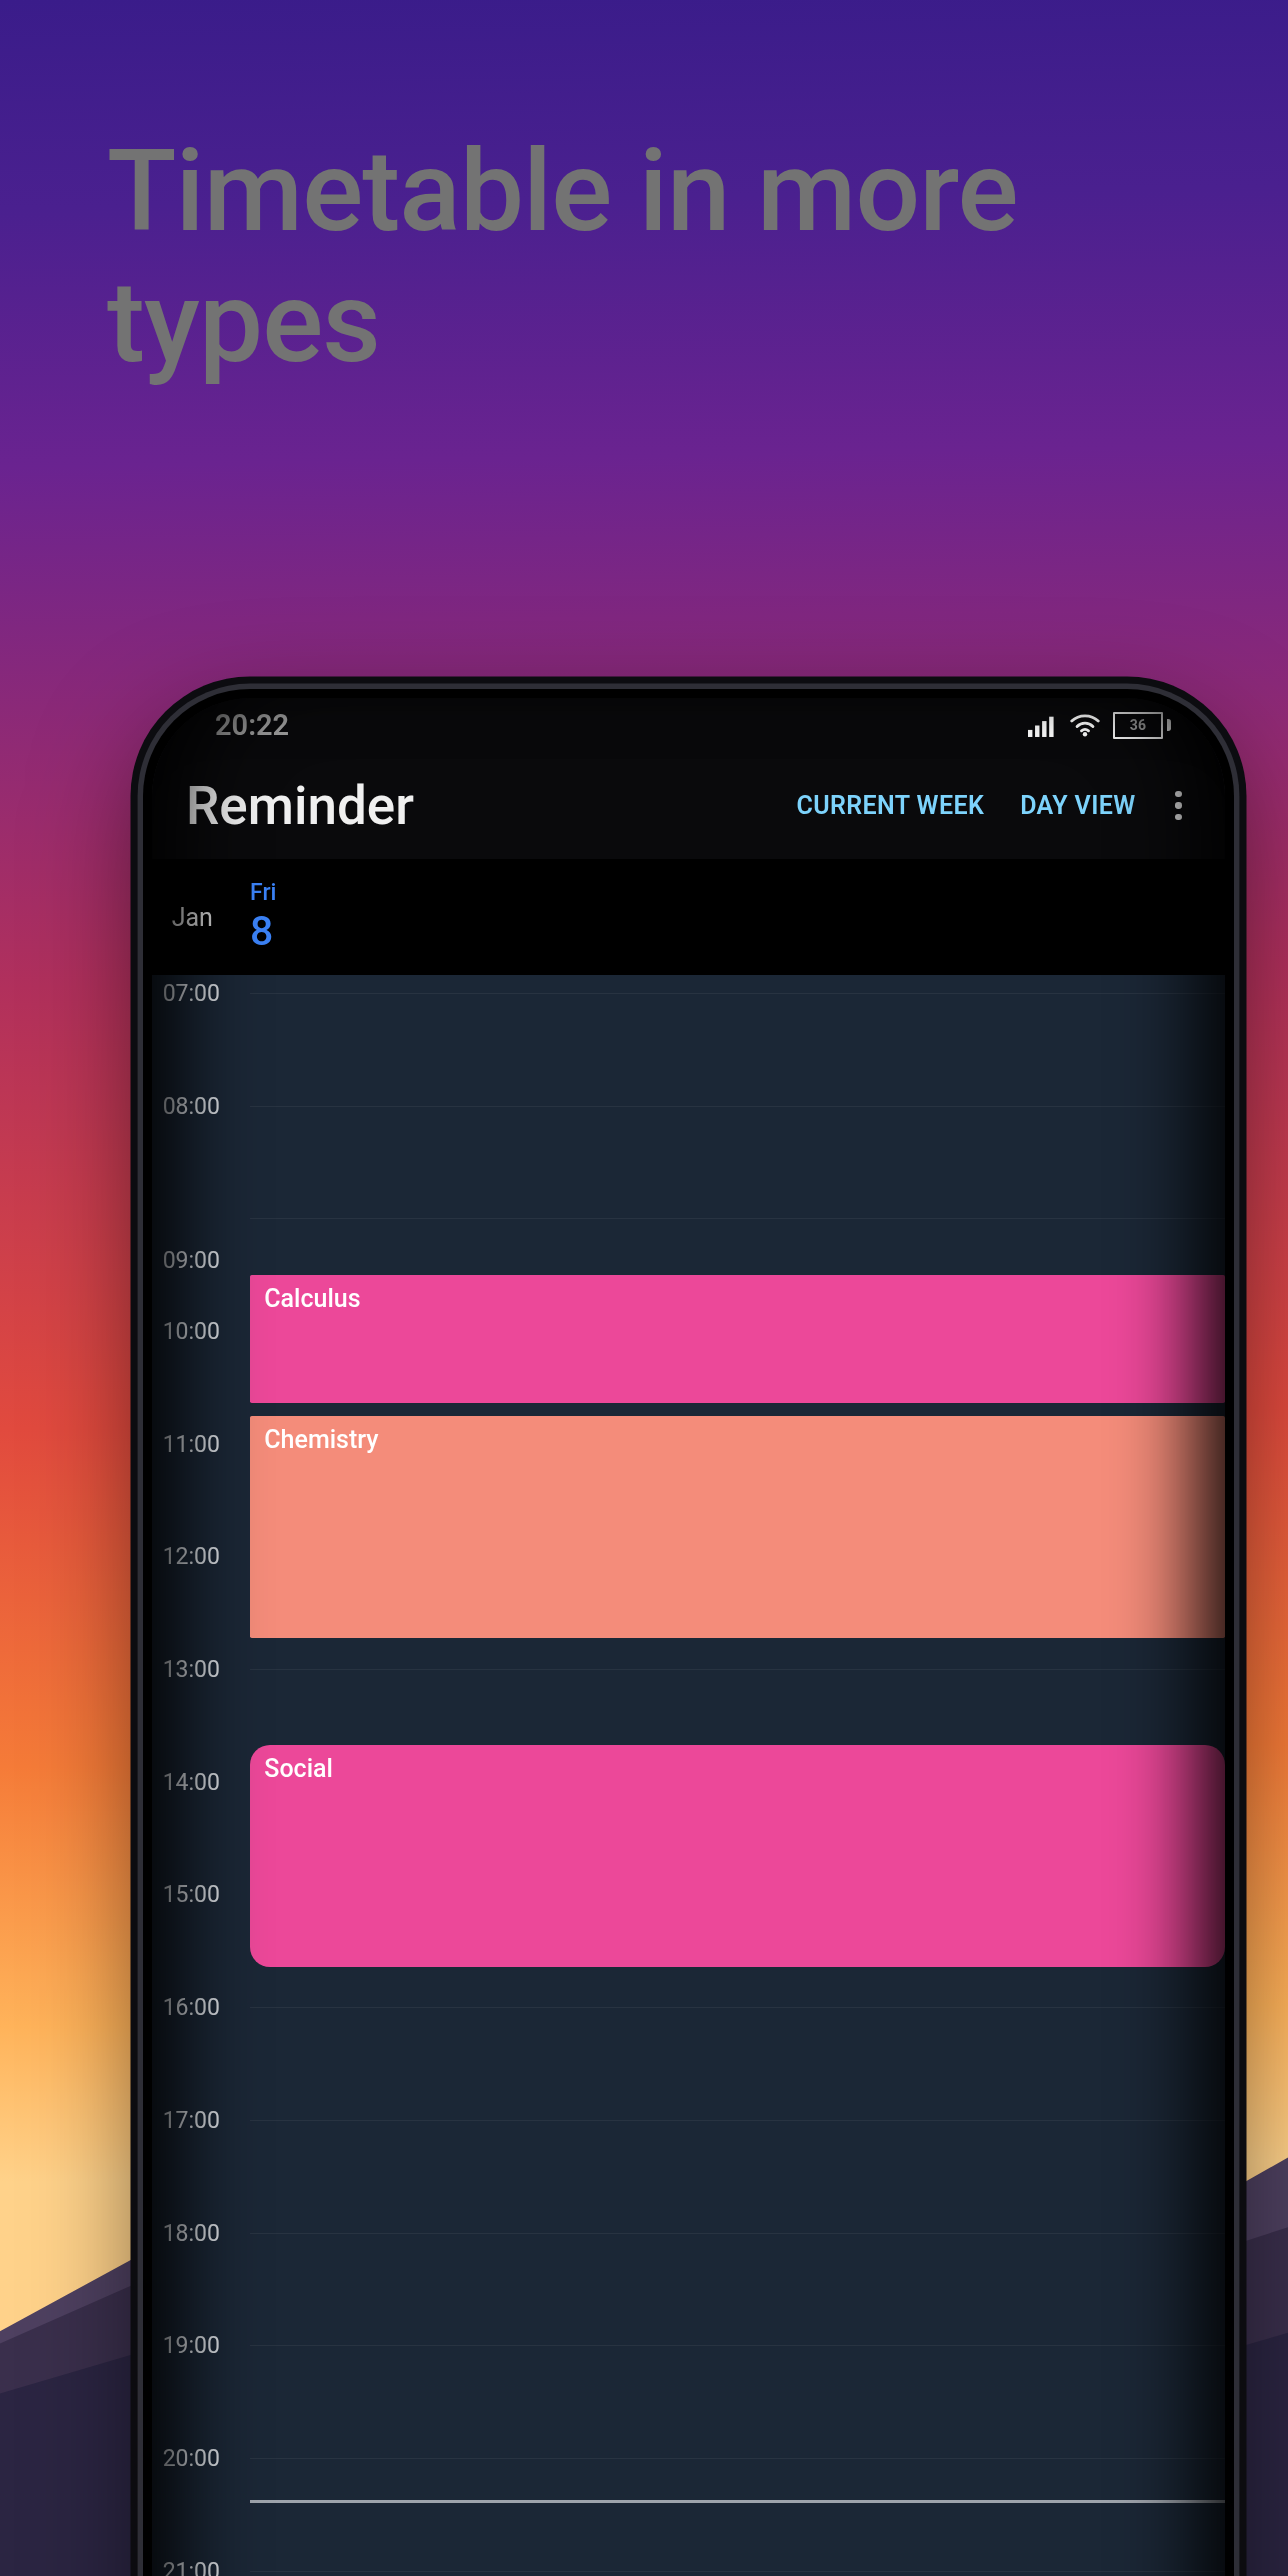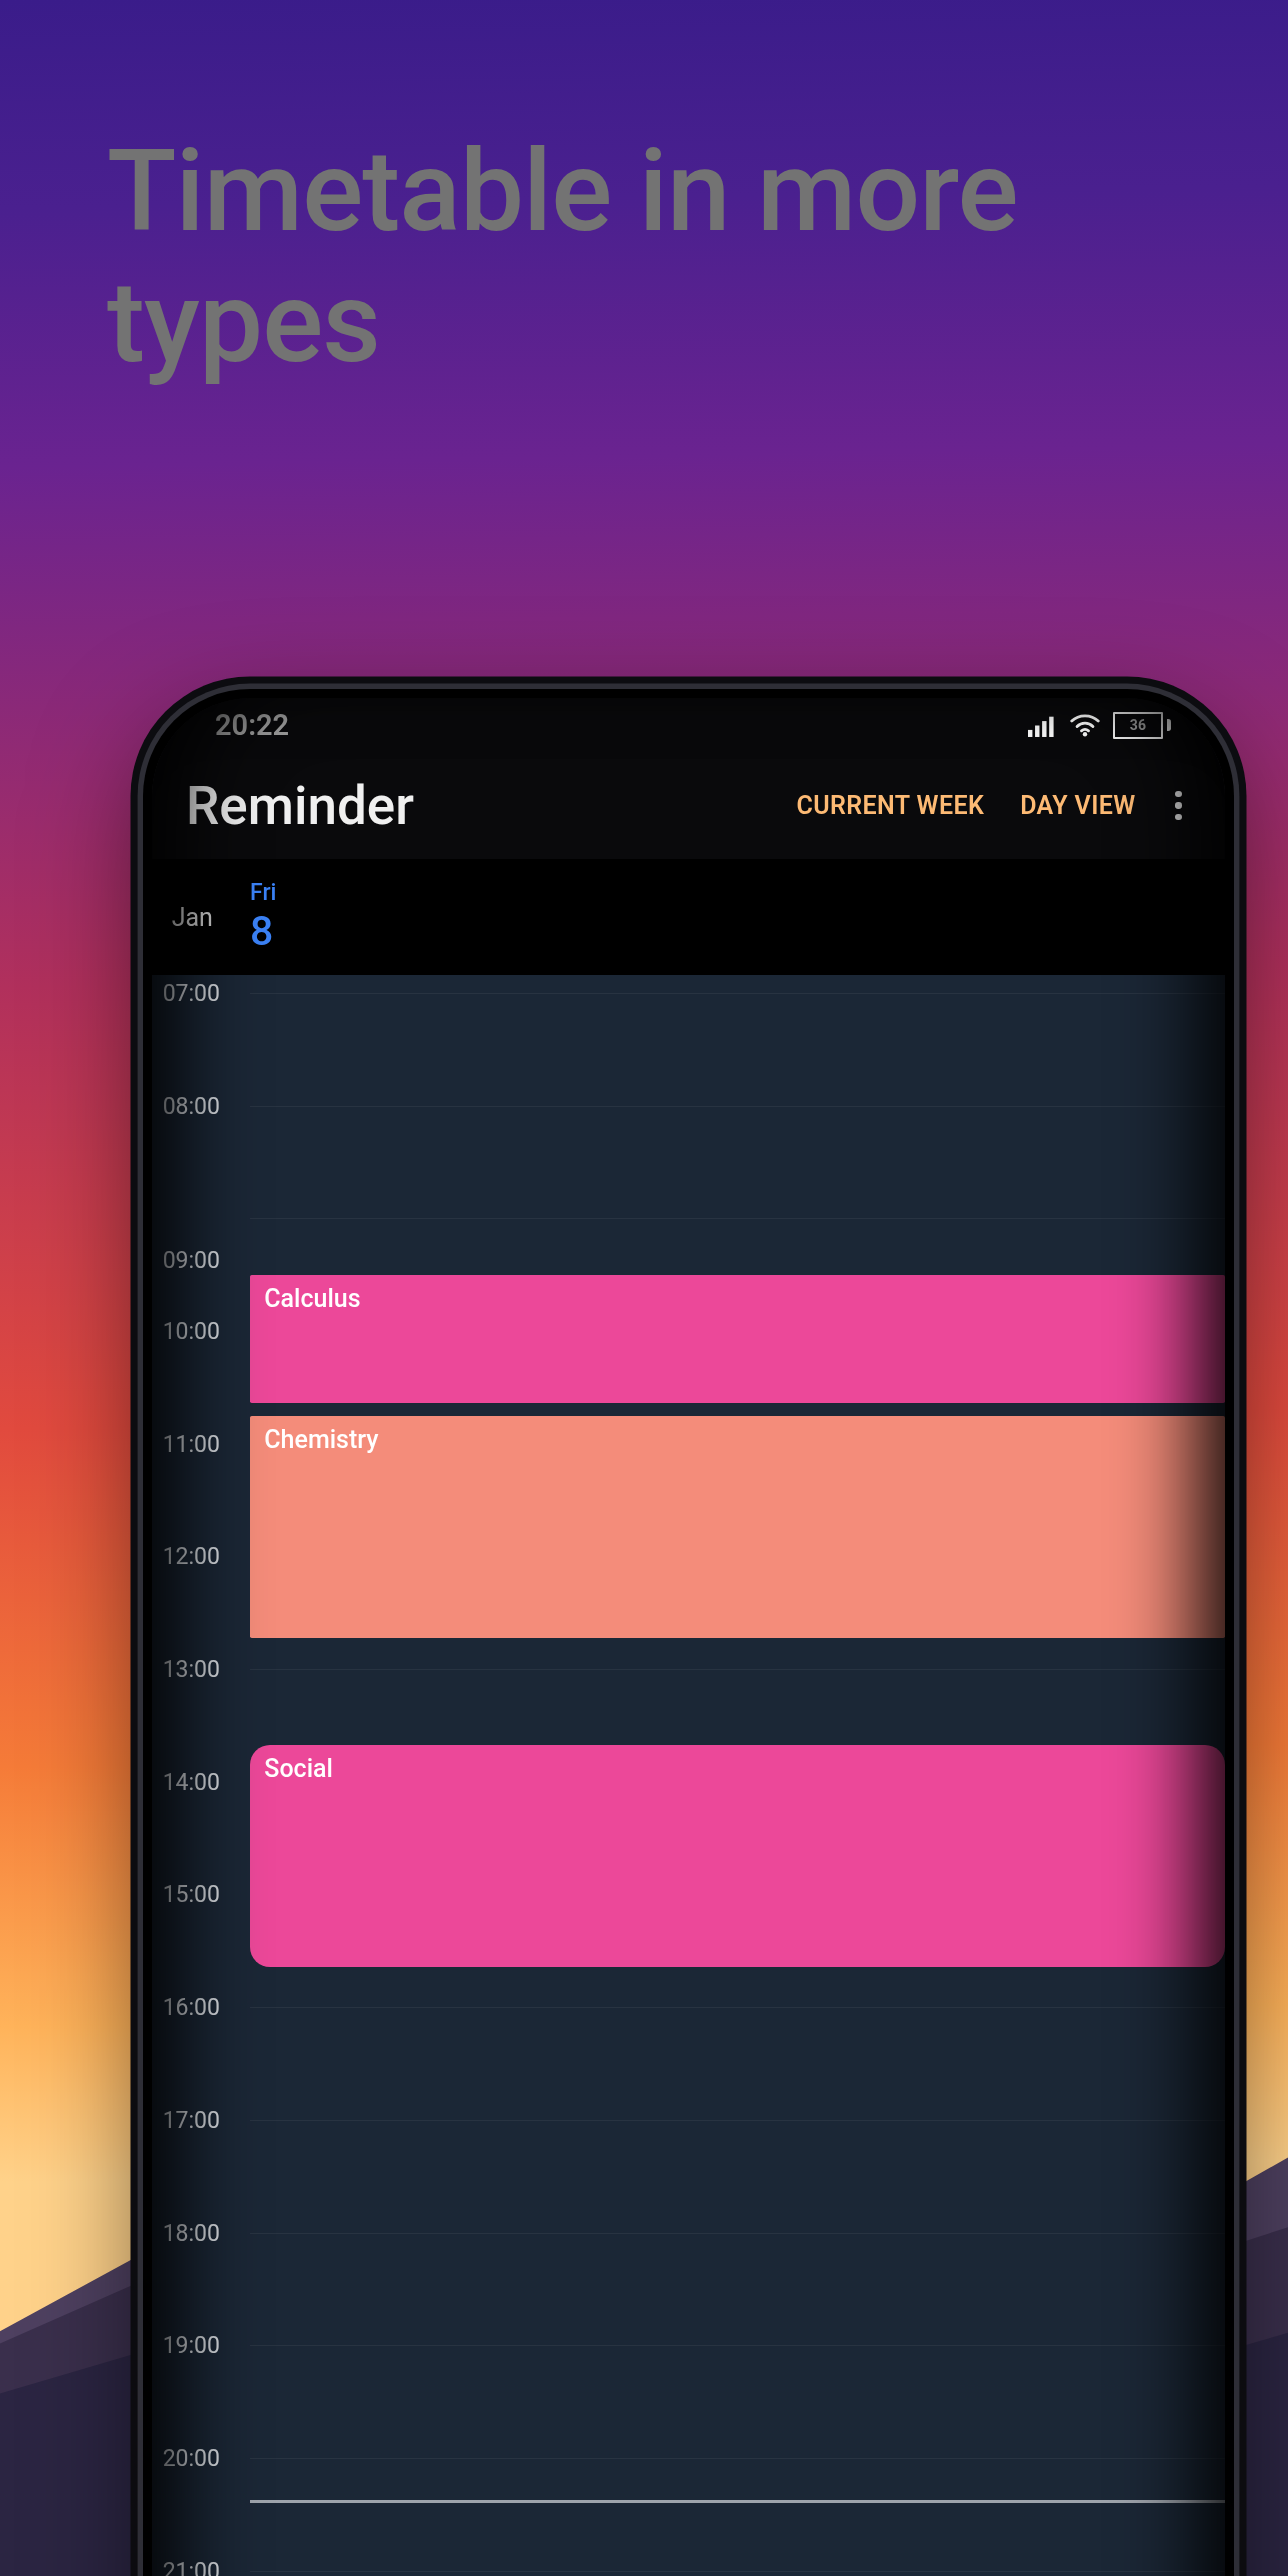--- a/index.html
+++ b/index.html
@@ -94,21 +94,21 @@
     height: 107px;
     display: flex;
     align-items: center;
     padding: 0 27px 0 34px;
     background: #0a0a0c;
   }
   .appbar .title { font-size: 53px; font-weight: 500; color: #f0f0f0; }
   .appbar .spacer { flex: 1; }
   .appbar .action {
     font-size: 25px; font-weight: 600; letter-spacing: 0.4px;
-    color: #fdba74;
+    color: #7dd3fc;
     padding: 10.7px 18px;
     cursor: pointer;
     text-align: center;
   }
   .appbar .more {
     width: 39px; height: 39px;
     display: flex; flex-direction: column; align-items: center; justify-content: center; gap: 5.4px;
     cursor: pointer;
     margin-left: 5.4px;
   }

